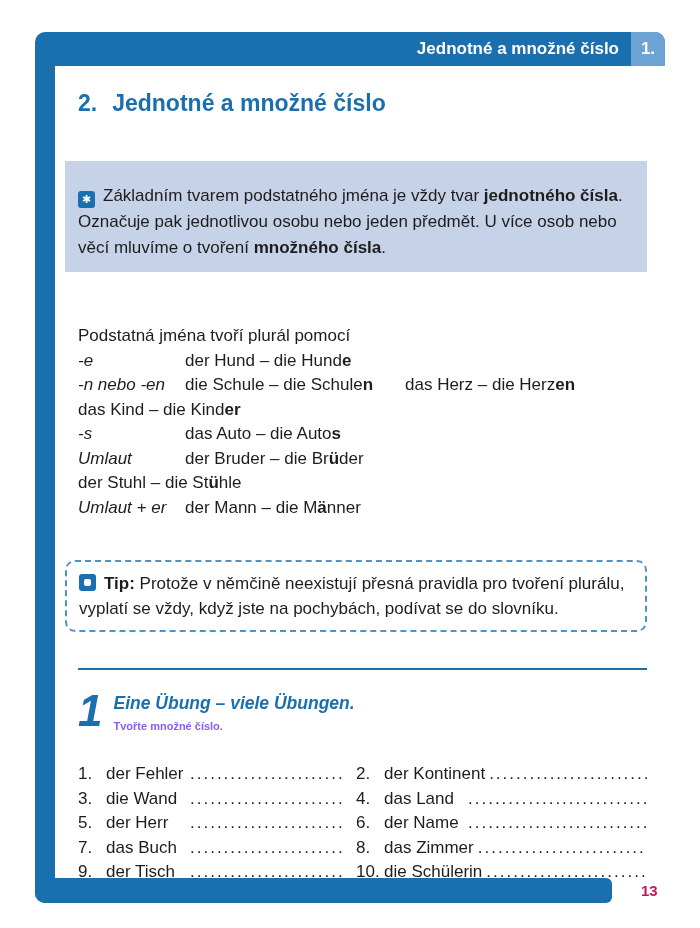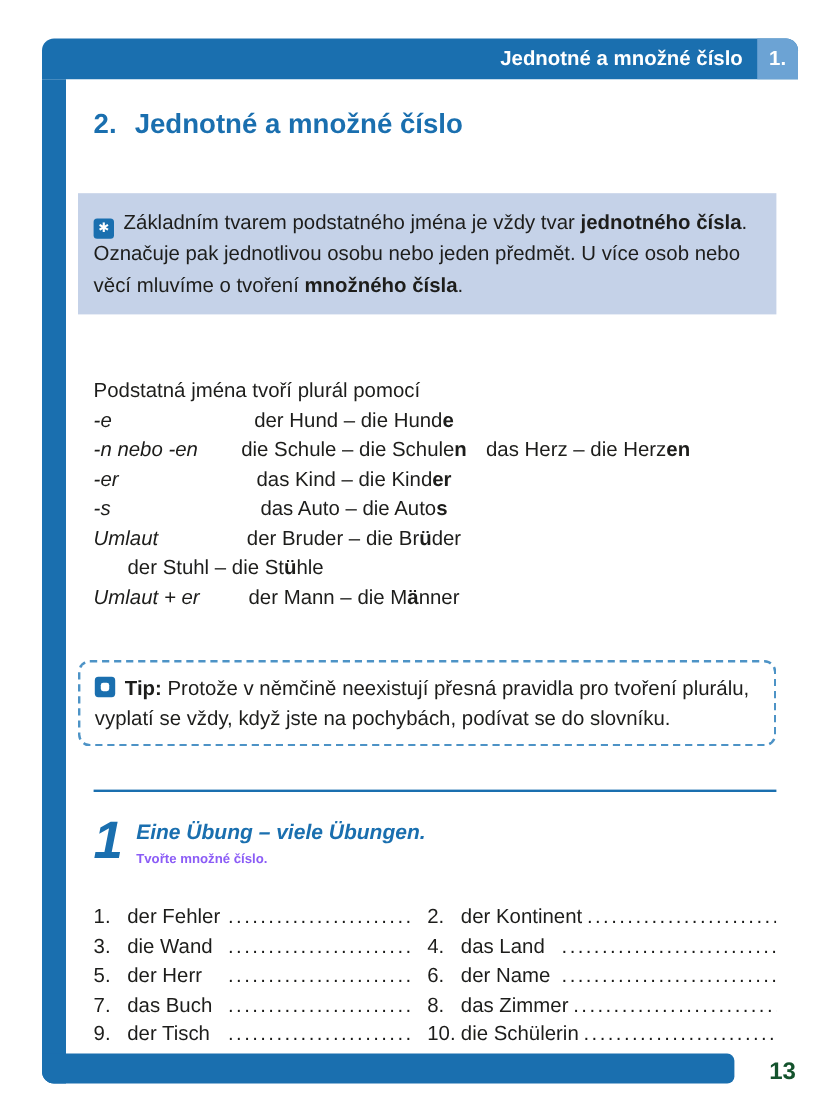--- a/index.html
+++ b/index.html
@@ -20,43 +20,43 @@
     display: flex; justify-content: flex-end; align-items: center;
   }
   .header-title { color: #ffffff; font-weight: bold; font-size: 17px; margin-right: 12px; }
   .header-badge {
     width: 34px; height: 34px; background: #6ca3d4; color: #ffffff;
     font-weight: bold; font-size: 17px; border-radius: 0 10px 0 0;
     display: flex; align-items: center; justify-content: center;
   }
   .bar-left  { position: absolute; left: 35px; top: 66px; width: 20px; height: 837px; background: #1a6faf; border-radius: 0 0 0 10px; }
   .bar-bottom{ position: absolute; left: 35px; top: 878px; width: 577px; height: 25px; background: #1a6faf; border-radius: 0 6px 6px 10px; }
-  .page-num  { position: absolute; left: 641px; top: 882px; color: #14532d; font-weight: bold; font-size: 20px; }
+  .page-num  { position: absolute; left: 641px; top: 882px; color: #be185d; font-weight: bold; font-size: 15px; }
 
   
   .inner { position: absolute; left: 65px; top: 66px; width: 610px; height: 812px; padding: 0 28px 0 0; }
 
   .title { margin: 24px 0 0 13px; font-size: 23px; font-weight: bold; color: #1a6faf; }
   .title-num { margin-right: 15px; }
 
   .intro-box {
     margin-top: 44px; background: #c5d2e8;
-    padding: 12px 16px 11px 13px; font-size: 17px; line-height: 26px;
+    padding: 22px 16px 11px 13px; font-size: 17px; line-height: 26px;
   }
   .info-icon {
     display: inline-block; width: 17px; height: 17px; background: #1a6faf;
     border-radius: 3px; color: #ffffff; font-size: 11px; line-height: 17px;
     text-align: center; margin-right: 8px; vertical-align: -2px;
   }
   b { font-weight: bold; }
 
   .plural { margin: 52px 0 0 13px; font-size: 17px; line-height: 24.5px; }
   .plural-row { display: flex; }
   .pl-ending { width: 107px; flex-shrink: 0; font-style: italic; }
-  .pl-ex1 { width: 220px; flex-shrink: 0; text-align: center; }
+  .pl-ex1 { width: 220px; flex-shrink: 0; }
 
   .tip-box {
     margin-top: 40px; border: 2px dashed #4d93c6; border-radius: 10px;
     padding: 9px 16px 9px 12px; font-size: 17px; line-height: 25px;
   }
   .tip-icon {
     display: inline-block; width: 17px; height: 17px; background: #1a6faf;
     border-radius: 3px; position: relative; margin-right: 8px; vertical-align: -2px;
   }
   .tip-icon-dot { position: absolute; left: 5px; top: 5px; width: 7px; height: 7px; background: #ffffff; border-radius: 2px; }
@@ -105,21 +105,20 @@
         <span class="pl-ex1"><span>der Hund – die Hund</span><b>e</b><span></span></span>
       </div>
 
       <div class="plural-row">
         <span class="pl-ending">-n nebo -en</span>
         <span class="pl-ex1"><span>die Schule – die Schule</span><b>n</b><span></span></span>
         <span class="pl-ex2"><span>das Herz – die Herz</span><b>en</b><span></span></span>
       </div>
 
       <div class="plural-row">
-        <span class="pl-ending">-er</span>
         <span class="pl-ex1"><span>das Kind – die Kind</span><b>er</b><span></span></span>
       </div>
 
       <div class="plural-row">
         <span class="pl-ending">-s</span>
         <span class="pl-ex1"><span>das Auto – die Auto</span><b>s</b><span></span></span>
       </div>
 
       <div class="plural-row">
         <span class="pl-ending">Umlaut</span>

